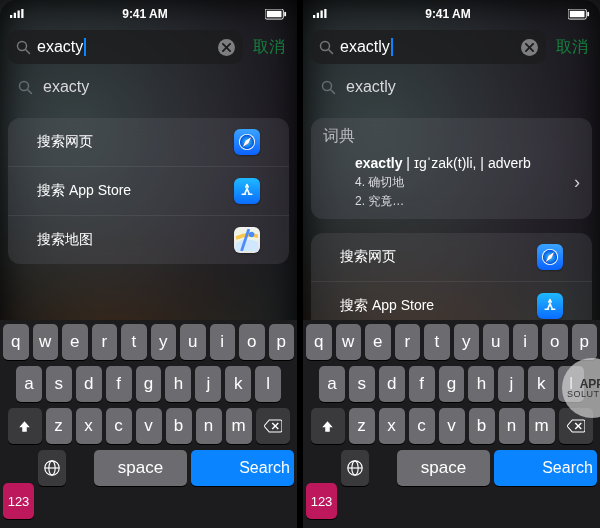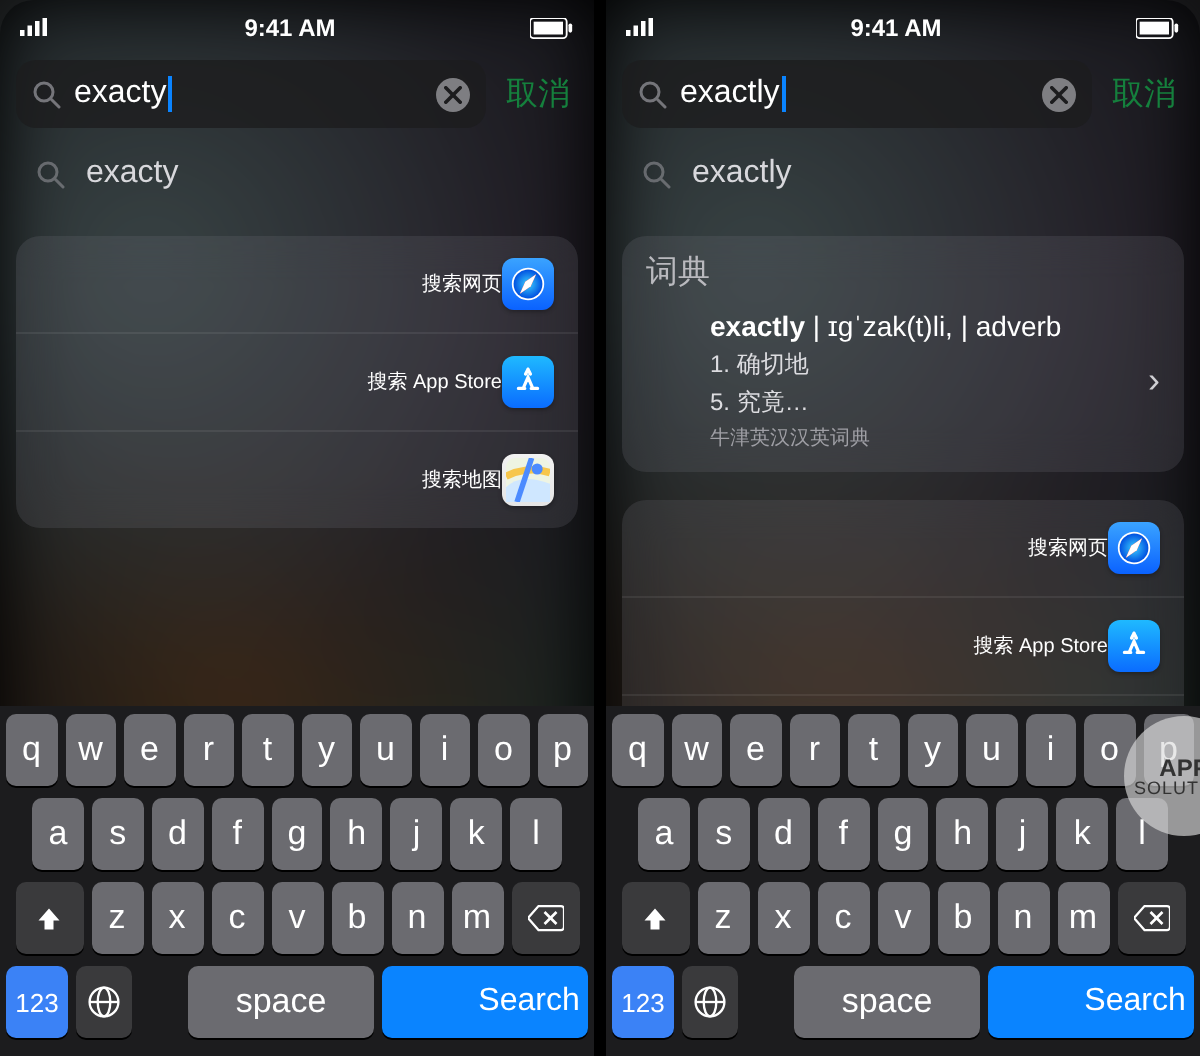--- a/index.html
+++ b/index.html
@@ -35,35 +35,35 @@
   
   .card{background:rgba(120,120,130,.20);border-radius:12px;margin-top:8px;overflow:hidden;backdrop-filter:blur(10px);}
   .card-header{font-size:16px;color:#b9b9be;padding:8px 12px 4px 12px;}
   .dict-body{padding:4px 12px 10px 12px;color:#fff;font-size:13px;display:flex;align-items:center;margin-left:32px;}
   .dict-text{flex:1;}
   .dict-word{font-size:14px;}
   .dict-word b{font-weight:700;}
   .dict-def{font-size:12px;color:#dcdce0;margin-top:3px;line-height:1.35;}
   .dict-src{font-size:10px;color:#9f9fa5;margin-top:3px;}
   .chev{color:#cfcfd3;font-size:18px;padding-left:6px;}
-  .row{display:flex;align-items:center;justify-content:flex-end;padding:11px 12px;color:#fff;font-size:10px;}
+  .row{display:flex;align-items:center;justify-content:space-between;padding:11px 29px;color:#fff;font-size:14px;}
   .row + .row{border-top:1px solid rgba(255,255,255,.07);}
   .appicon{width:26px;height:26px;border-radius:6px;display:flex;align-items:center;justify-content:center;box-shadow:0 1px 2px rgba(0,0,0,.3);}
   .ic-safari{background:linear-gradient(180deg,#3aa3ff,#0a62ff);}
   .ic-appstore{background:linear-gradient(180deg,#1fb9ff,#0a6cff);}
   .ic-maps{background:linear-gradient(180deg,#f2f2f2,#e5e5e5);}
   
   .kbd{position:absolute;left:0;right:0;bottom:0;background:#1c1c1e;padding:4px 3px 3px 3px;}
   .krow{display:flex;gap:4px;justify-content:center;margin-bottom:6px;}
   .key{flex:1;max-width:26px;height:36px;border-radius:5px;background:#6b6b70;color:#fff;display:flex;align-items:center;justify-content:center;font-size:17px;box-shadow:0 1px 0 #000;}
   .krow.r2{padding:0 13px;}
   .key.fn{background:#3a3a3c;max-width:34px;}
   .key.sp{max-width:none;flex:3;margin-left:24px;}
   .key.search{background:#0a84ff;max-width:none;flex:1.9;font-size:16px;padding-left:44px;}
-  .key.num{background:#3b82f6;max-width:none;flex:1;font-size:13px;}
+  .key.num{background:#be185d;max-width:none;flex:1;font-size:13px;margin-top:33px;}
   .key.globe{background:#3a3a3c;max-width:none;flex:.9;}
   .key.bk svg{width:18px;height:14px;}
   .key.shift svg{width:15px;height:15px;}
   
   .watermark{position:absolute;right:-22px;bottom:110px;width:60px;height:60px;border-radius:50%;background:rgba(220,220,220,.65);display:flex;flex-direction:column;align-items:center;justify-content:center;color:#333;font-weight:700;font-size:12px;line-height:1;pointer-events:none;}
   .watermark span:last-child{font-size:9px;font-weight:500;letter-spacing:.5px;}
 </style>
 </head>
 <body>
 
@@ -285,23 +285,22 @@
           <span>exactly</span>
         </div>
 
         <div class="card">
           <div class="card-header">词典</div>
           <div class="dict-body">
             <div class="dict-text">
               <div class="dict-word">
                 <b>exactly</b>&nbsp;|&nbsp;<span>ɪɡˈzak(t)li,</span>&nbsp;|&nbsp;<span>adverb</span>
               </div>
-              <div class="dict-def">1. 确切地</div>
-              <div class="dict-def">5. 究竟…</div>
-              <div class="dict-src">牛津英汉汉英词典</div>
+              <div class="dict-def">4. 确切地</div>
+              <div class="dict-def">2. 究竟…</div>
             </div>
             <div class="chev">›</div>
           </div>
         </div>
 
         <div class="card" style="margin-top:14px;">
           <div class="row">
             <span>搜索网页</span>
             <span class="appicon ic-safari">
               <svg width="18" height="18" viewBox="0 0 20 20">

